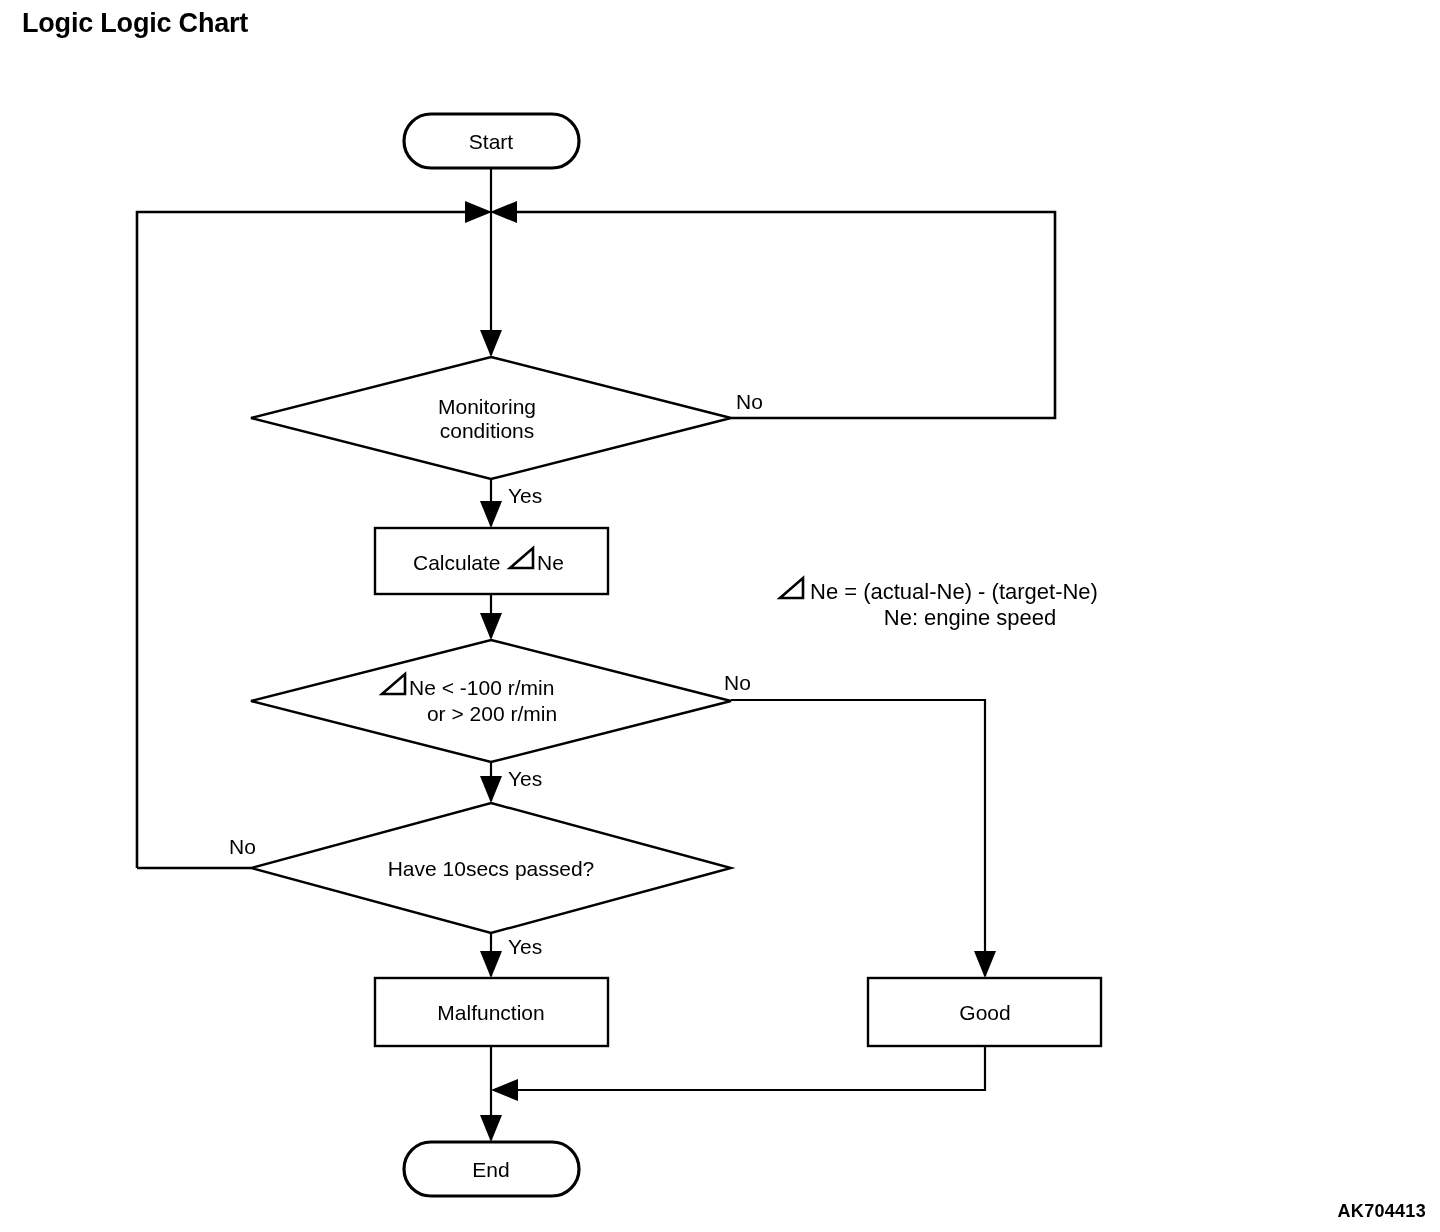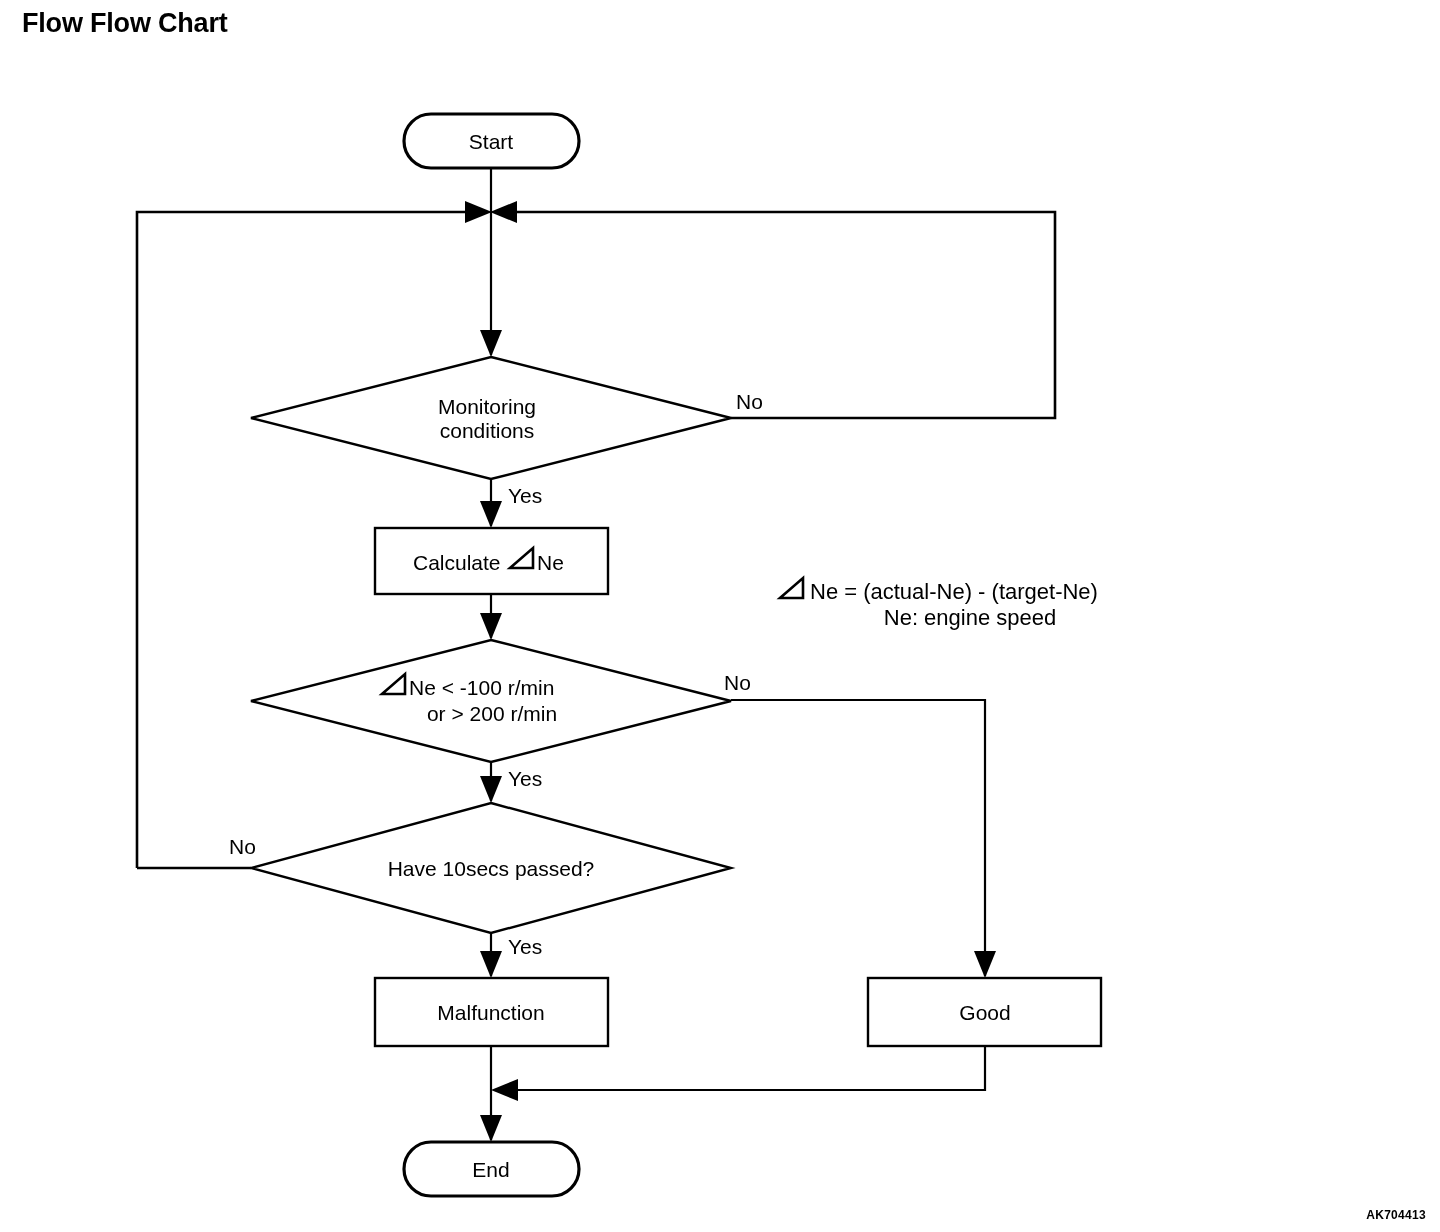--- a/index.html
+++ b/index.html
@@ -22,21 +22,21 @@
     top: 8px;
     font-size: 27px;
     font-weight: bold;
     letter-spacing: -0.2px;
     white-space: nowrap;
   }
   #ref-code {
     position: absolute;
     right: 14px;
     bottom: 10px;
-    font-size: 12px;
+    font-size: 18px;
     font-weight: bold;
     letter-spacing: 0.3px;
     white-space: nowrap;
   }
   #chart-canvas {
     position: absolute;
     left: 0;
     top: 0;
     width: 1440px;
     height: 1232px;
@@ -53,21 +53,21 @@
   .diamond { stroke-width: 2.4; }
   .terminator { stroke-width: 3.2; }
   .connector { stroke: #000000; stroke-width: 2.2; fill: none; }
   .connector-thick { stroke: #000000; stroke-width: 2.6; fill: none; }
   .arrowhead { fill: #000000; stroke: none; }
   .delta-tri { fill: none; stroke: #000000; stroke-width: 2.6; stroke-linejoin: miter; }
 </style>
 </head>
 <body>
 
-<div id="page-title">Flow Flow Chart</div>
+<div id="page-title">Logic Logic Chart</div>
 
 <svg id="chart-canvas" viewBox="0 0 1440 1232" xmlns="http://www.w3.org/2000/svg">
 
   <path class="connector" d="M 491 168 L 491 355"></path>
 
   <polygon class="arrowhead" points="491,357 480,330 502,330"></polygon>
 
   <path class="connector-thick" d="M 137 868 L 137 212 L 478 212"></path>
   <polygon class="arrowhead" points="492,212 465,201 465,223"></polygon>
 

